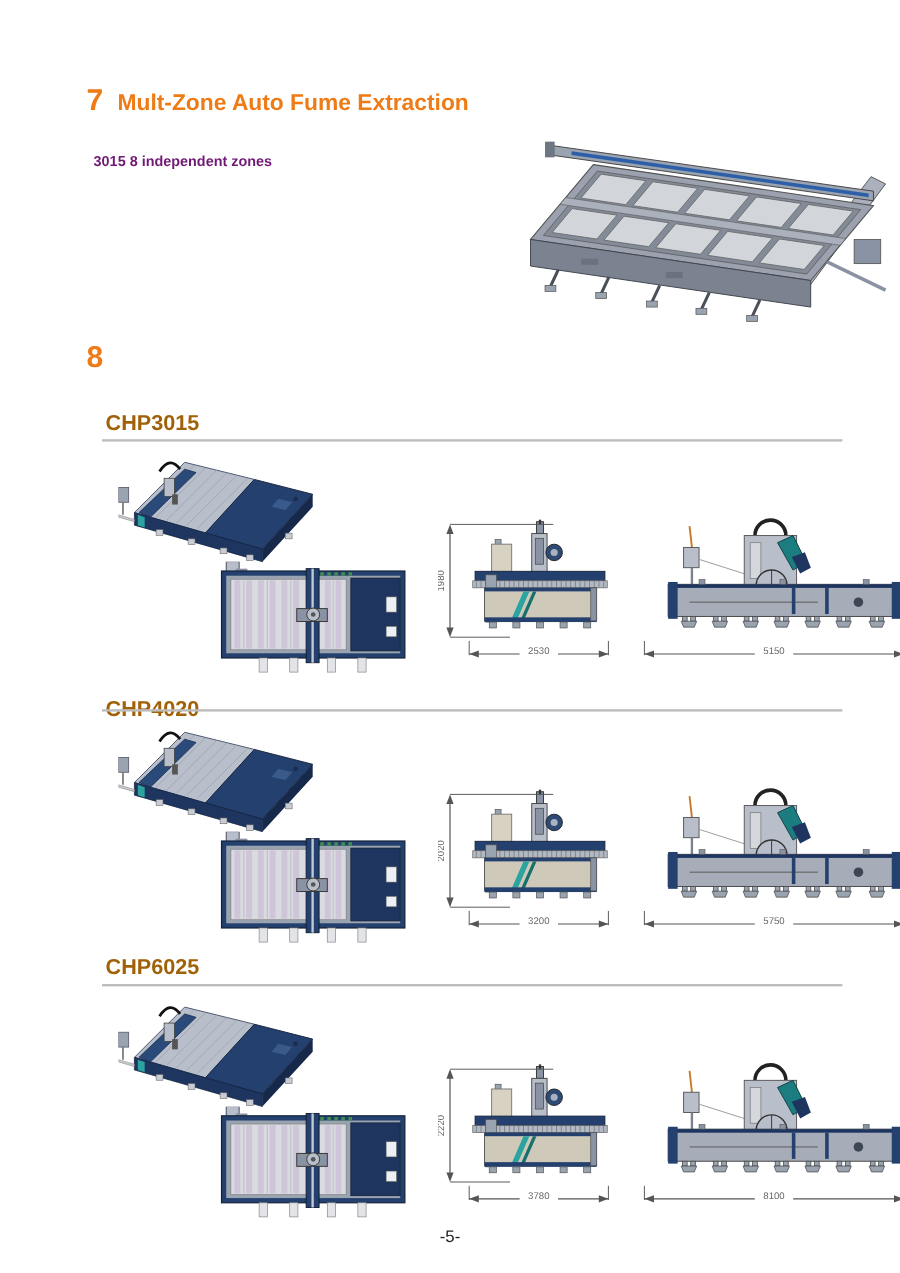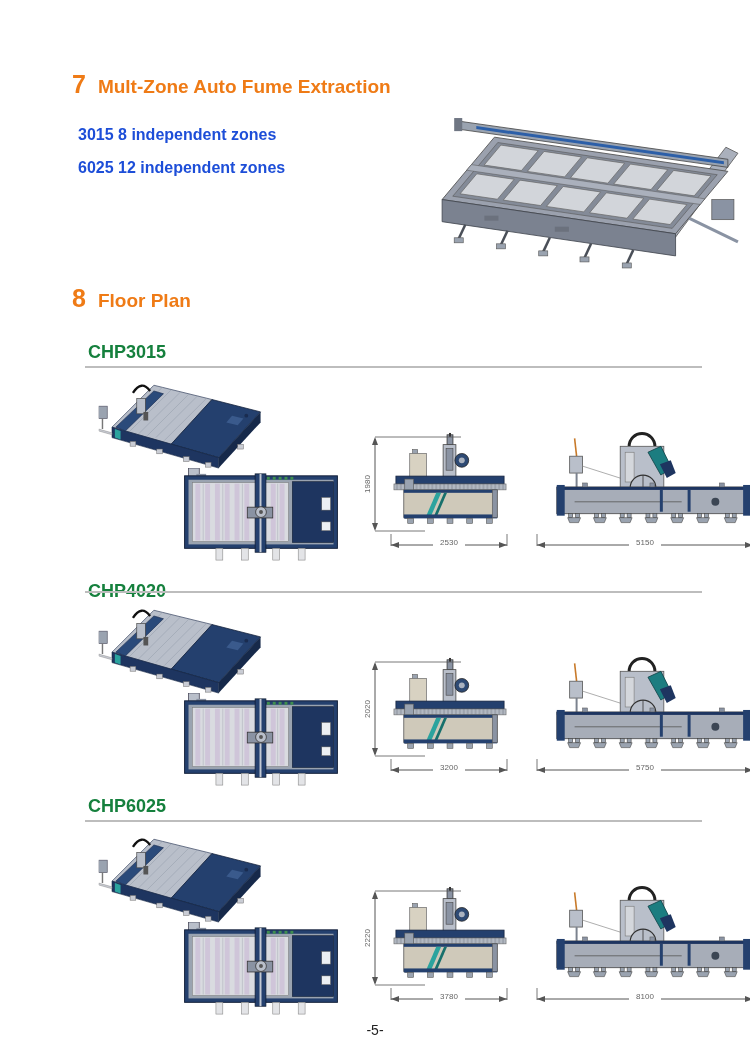--- a/index.html
+++ b/index.html
@@ -3,22 +3,22 @@
 <meta charset="utf-8">
 <style>
   :root{ --accent:#ef7b16; --navy:#24406e; --navy2:#1e3560; --gray:#a7adb8; --teal:#2ba39e; --dim:#666; }
   html,body{margin:0;padding:0;}
   body{width:750px;height:1061px;background:#ffffff;position:relative;overflow:hidden;
        font-family:"Liberation Sans",sans-serif;color:#1e1e1e;}
   .abs{position:absolute;}
   .sec-head{display:flex;align-items:baseline;gap:12px;color:var(--accent);font-weight:bold;font-size:25px;}
   .sec-num{font-size:25px;}
   .sec-title{font-size:19px;}
-  .zones{list-style:none;margin:0;padding:0;font-size:16px;font-weight:600;line-height:33px;color:#1d4ed8;}
-  .model-name{font-size:18px;font-weight:600;color:#15803d;}
+  .zones{list-style:none;margin:0;padding:0;font-size:12px;font-weight:600;line-height:33px;color:#701a75;}
+  .model-name{font-size:18px;font-weight:600;color:#a16207;}
   .model-rule{position:absolute;left:85px;width:617px;height:0;border:none;border-top:2px solid #bdbdbd;margin:0;}
   .canvas{position:absolute;left:0;top:32px;width:750px;height:193px;margin-left:13px;}
   .view{display:block;}
   .dim-label{font-size:8px;fill:#666;font-family:"Liberation Sans",sans-serif;}
   .page-num{font-size:14px;color:#222;text-align:center;width:100px;}
   svg text{user-select:none;}
 </style>
 </head>
 <body>
 
@@ -230,30 +230,28 @@
   </defs>
 </svg>
 
 <header class="abs sec-head" style="left:72px;top:70px;">
   <span class="sec-num">7</span>
   <span class="sec-title">Mult-Zone Auto Fume Extraction</span>
 </header>
 
 <ul class="abs zones" style="left:78px;top:118px;">
   <li>3015 8 independent zones</li>
-  <li>6025 12 independent zones</li>
 </ul>
 
 <svg class="abs view" style="left:424px;top:96px;" width="322" height="192" viewBox="0 0 320 185">
   <use href="#sym-fume"></use>
 </svg>
 
 <header class="abs sec-head" style="left:72px;top:284px;">
   <span class="sec-num">8</span>
-  <span class="sec-title">Floor Plan</span>
 </header>
 
 <section class="abs" style="left:0;top:336px;width:750px;height:225px;">
   <div class="abs model-name" style="left:88px;top:6px;">CHP3015</div>
   <hr class="model-rule" style="top:30px;">
   <div class="canvas">
     <svg class="abs view" style="left:85px;top:2px;" width="168" height="100" viewBox="0 0 175 105">
         <use href="#sym-iso"></use>
       </svg>
     <svg class="abs view" style="left:168px;top:100px;" width="160" height="96" viewBox="0 0 160 98">

